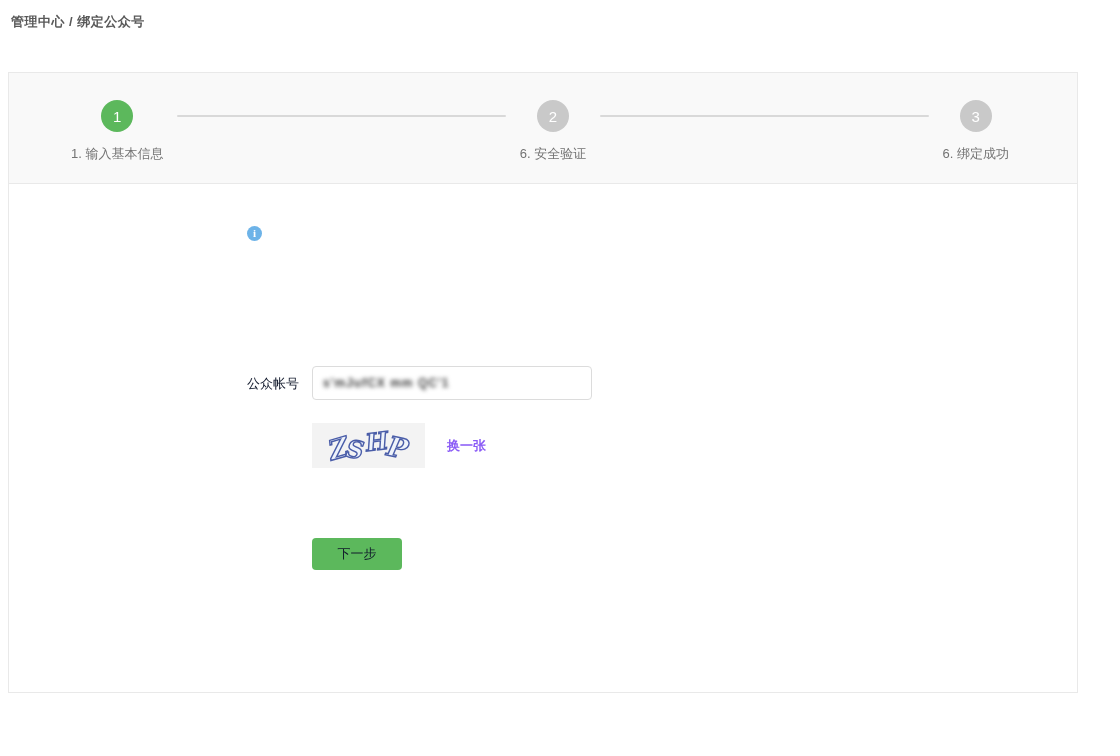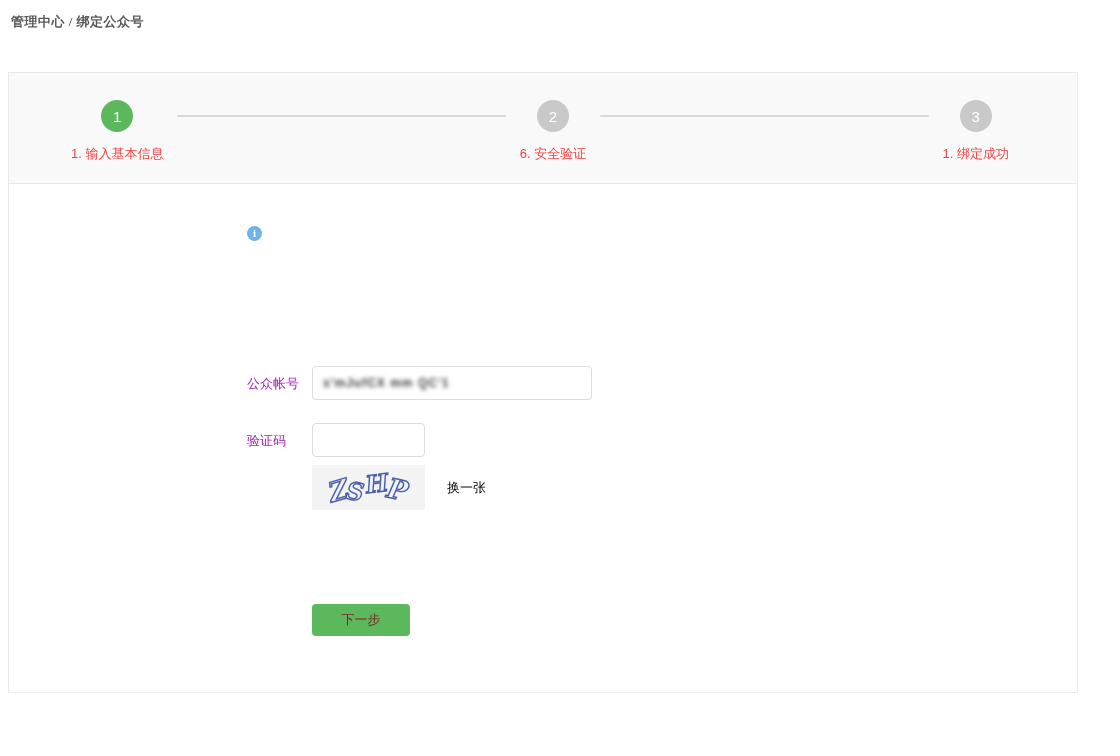--- a/index.html
+++ b/index.html
@@ -8,21 +8,20 @@
     background: #ffffff;
     font-family: "Liberation Sans", sans-serif;
     overflow: hidden;
     position: relative;
   }
   
   .breadcrumb {
     position: absolute; left: 11px; top: 13px;
     font-size: 13px; color: #595959; font-weight: bold;
     letter-spacing: 0.5px;
-    font-family: Liberation Serif, serif;
   }
   
   .panel {
     position: absolute; left: 8px; top: 72px;
     width: 1070px; height: 621px;
     background: #ffffff;
     border: 1px solid #e9e9e9;
   }
   
   .wizard {
@@ -35,21 +34,21 @@
   }
   .step { display: flex; flex-direction: column; align-items: center; }
   .step-circle {
     width: 32px; height: 32px; border-radius: 50%;
     color: #ffffff; font-size: 15px;
     display: flex; align-items: center; justify-content: center;
   }
   .step.active .step-circle { background: #5cb85c; }
   .step.pending .step-circle { background: #c9c9c9; }
   .step-label {
-    margin-top: 13px; font-size: 13px; color: #ef4444; white-space: nowrap;
+    margin-top: 13px; font-size: 13px; color: #737373; white-space: nowrap;
   }
   .connector {
     flex: 1; height: 2px; background: #d9d9d9;
     margin: 15px 14px 0 14px; border-radius: 1px;
   }
   
   .content { position: relative; }
   .notice {
     margin: 41px 40px 0 238px;
     display: flex; align-items: flex-start;
@@ -61,21 +60,21 @@
     font-size: 11px; font-weight: bold; font-family: "Liberation Serif", serif;
     display: inline-flex; align-items: center; justify-content: center;
     margin-right: 7px; flex: 0 0 auto; margin-top: 1px;
   }
   .form { margin-top: 125px; }
   .form-row {
     display: flex; margin: 0 0 23px 238px; align-items: flex-start;
   }
   .form-label {
     width: 65px; flex: 0 0 65px;
-    font-size: 13px; color: #a21caf; line-height: 18px;
+    font-size: 13px; color: #0f172a; line-height: 18px;
     padding-top: 9px;
   }
   .text-input {
     width: 280px; height: 34px;
     border: 1px solid #dcdcdc; border-radius: 4px;
     background: #ffffff;
     padding: 0 10px;
     font-size: 13px; color: #444444;
     display: flex; align-items: center;
     outline: none;
@@ -105,28 +104,28 @@
     -webkit-text-stroke: 1.4px #4a5da8;
     text-shadow: 0 0 1px #6b7fc4;
     display: inline-block;
   }
   .cl0 { font-size: 27px; transform: rotate(-16deg) translateY(3px); }
   .cl1 { font-size: 24px; transform: rotate(9deg) translateY(4px); margin-left: -1px; }
   .cl2 { font-size: 24px; transform: rotate(-7deg) translateY(-4px); margin-left: 1px; }
   .cl3 { font-size: 27px; transform: rotate(12deg) translateY(2px); }
   .refresh-link {
     margin-left: 22px;
-    font-size: 13px; color: #000000;
-    text-decoration: none; cursor: pointer;
+    font-size: 13px; color: #8b5cf6;
+    text-decoration: none; cursor: pointer; font-weight: bold;
   }
   .submit-btn {
     display: block;
-    margin: 94px 0 0 303px;
-    width: 98px; height: 32px;
-    background: #5cb85c; color: #7f1d1d;
+    margin: 70px 0 0 303px;
+    width: 90px; height: 32px;
+    background: #5cb85c; color: #0f172a;
     border: none; border-radius: 4px;
     font-size: 13px; font-family: "Liberation Sans", sans-serif;
     cursor: pointer;
   }
 </style>
 </head>
 <body>
 
 <div class="breadcrumb">管理中心 / 绑定公众号</div>
 
@@ -138,44 +137,40 @@
       <div class="step-label">1. 输入基本信息</div>
     </div>
     <div class="connector"></div>
     <div class="step pending">
       <div class="step-circle">2</div>
       <div class="step-label">6. 安全验证</div>
     </div>
     <div class="connector"></div>
     <div class="step pending">
       <div class="step-circle">3</div>
-      <div class="step-label">1. 绑定成功</div>
+      <div class="step-label">6. 绑定成功</div>
     </div>
   </div>
 
   <div class="content">
 
     <div class="notice">
       <span class="info-icon">i</span>
     </div>
 
     <div class="form">
 
       <div class="form-row">
         <div class="form-label">公众帐号</div>
         <div class="text-input">
           <span class="masked-text">s'mJufCX mm QC'1</span>
         </div>
       </div>
 
 
-      <div class="form-row captcha-row">
-        <div class="form-label">验证码</div>
-        <input class="text-input small" type="text" value="" style="">
-      </div>
 
       <div class="captcha-media-row">
         <div class="captcha-img">
           <span class="captcha-letter cl0">Z</span>
           <span class="captcha-letter cl1">S</span>
           <span class="captcha-letter cl2">H</span>
           <span class="captcha-letter cl3">P</span>
         </div>
         <a class="refresh-link">换一张</a>
       </div>

